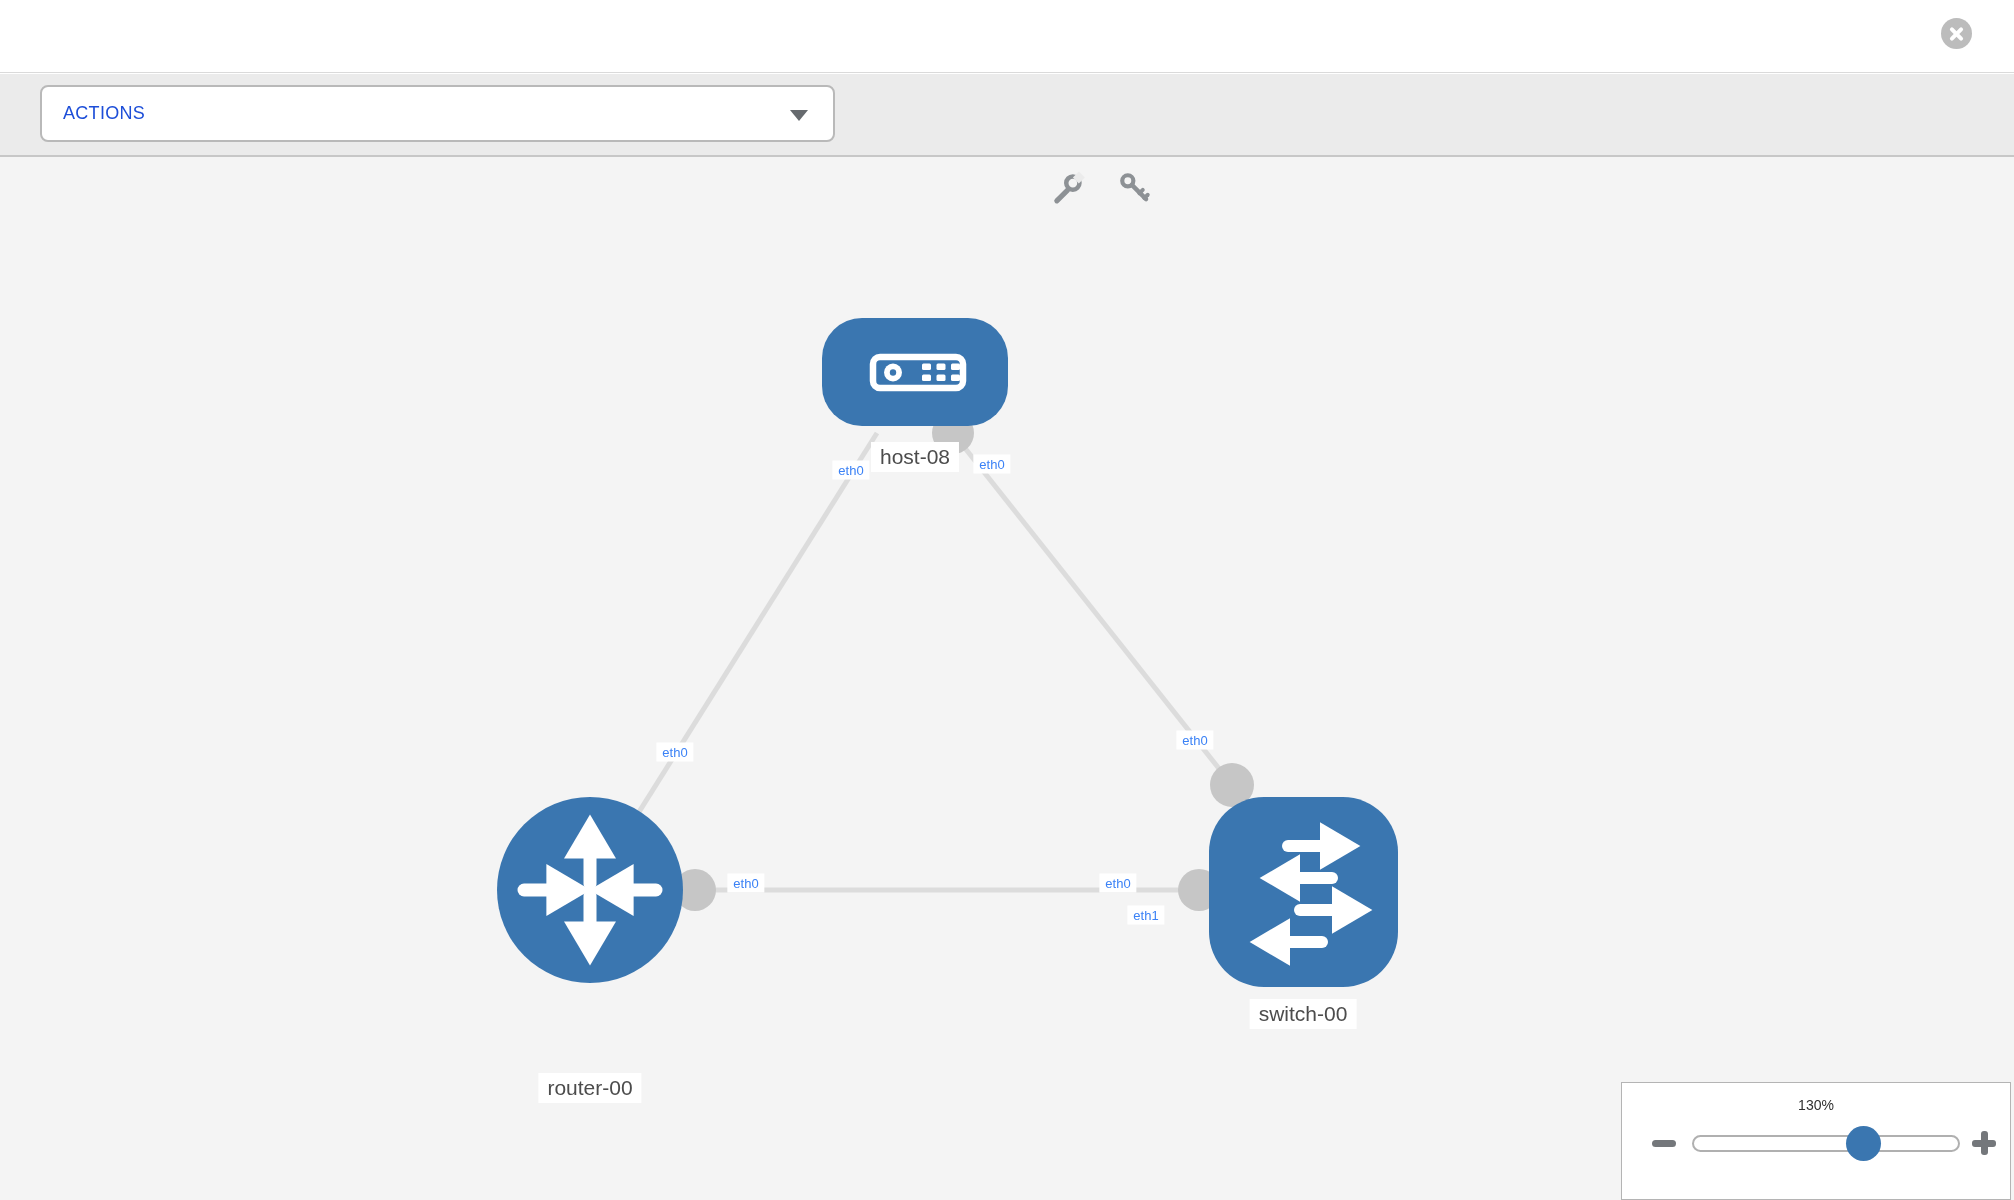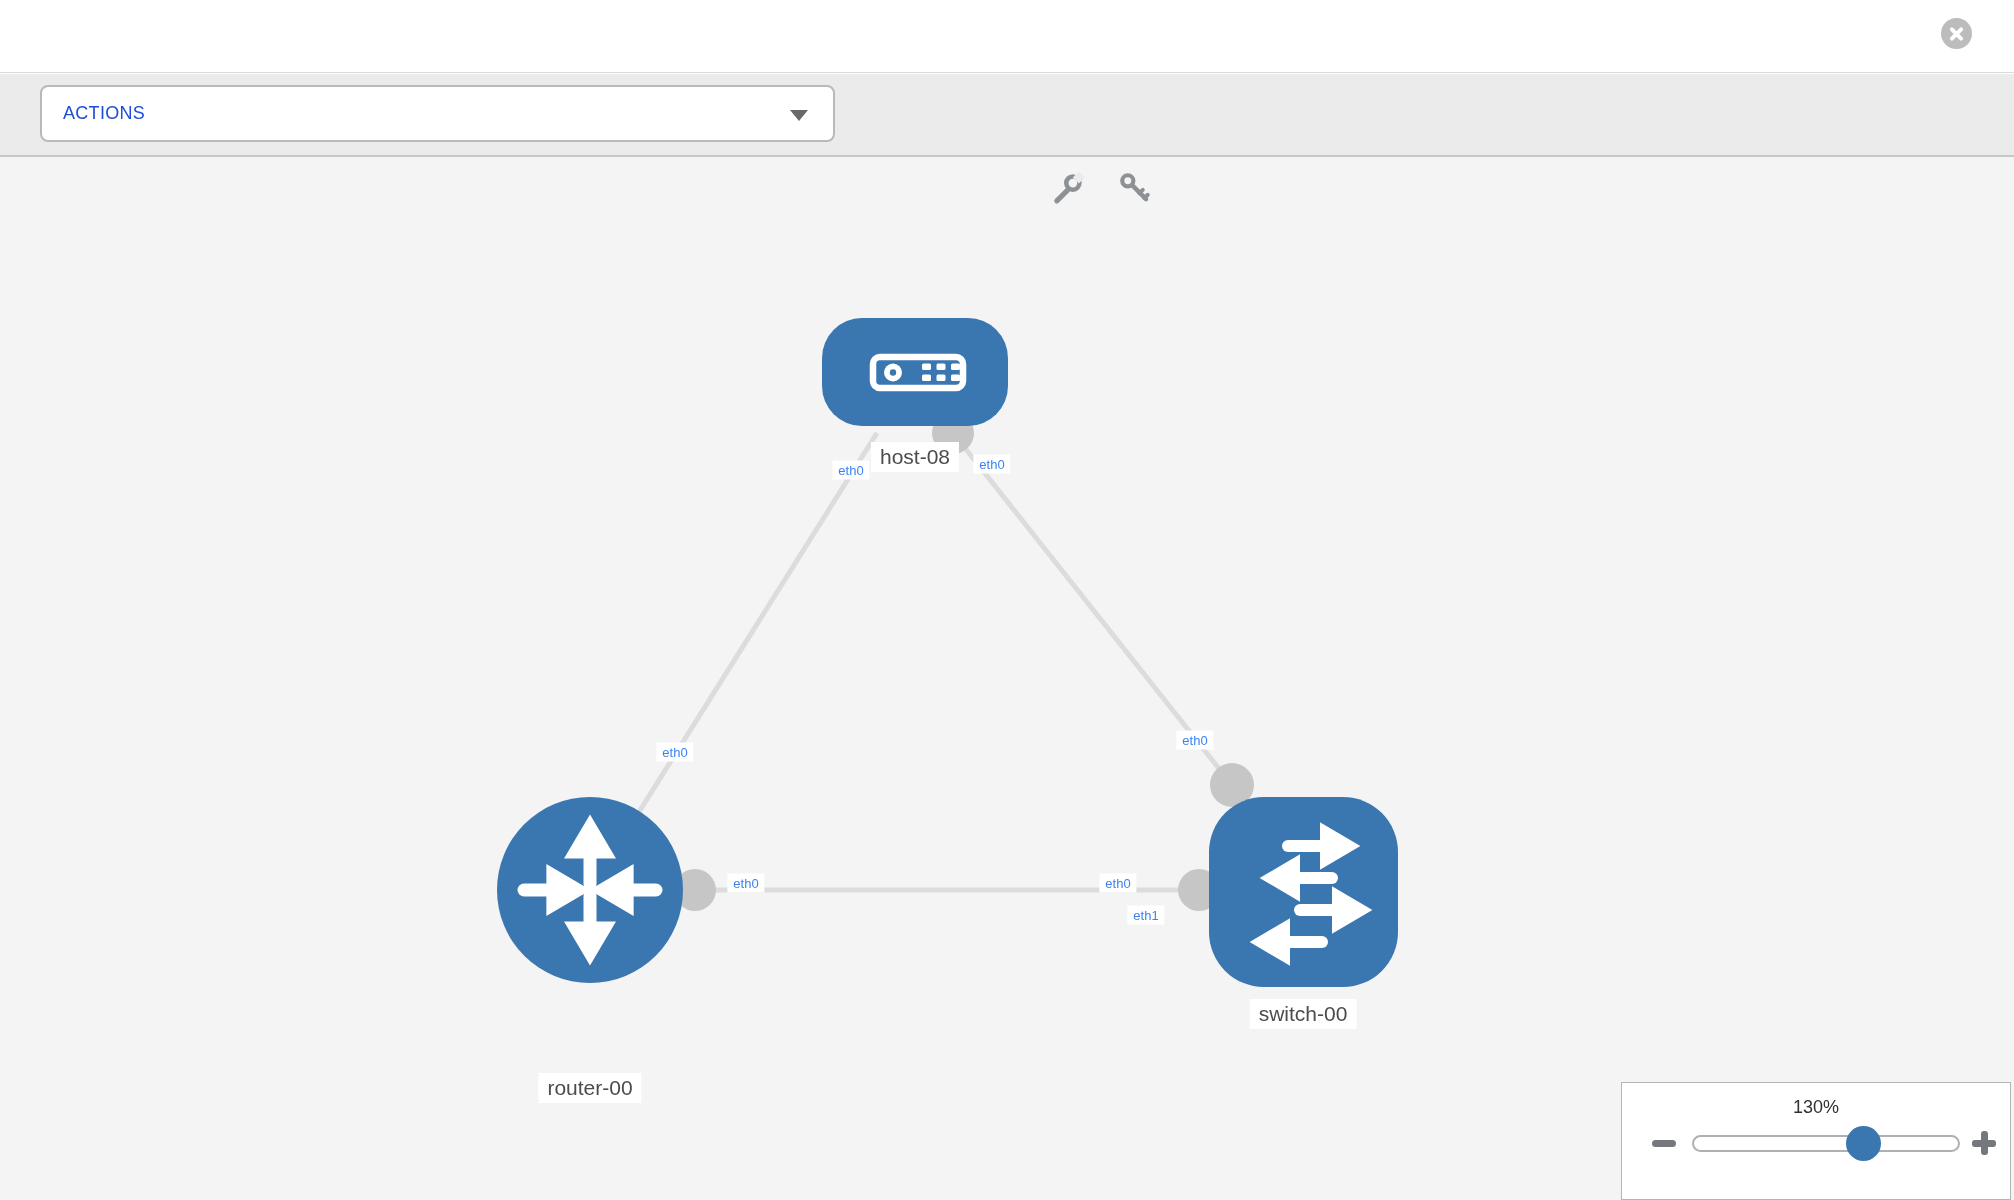--- a/index.html
+++ b/index.html
@@ -34,21 +34,21 @@
   .canvas-bg { position:absolute; left:0; top:157px; width:2014px; height:1043px; background:#f4f4f4; }
   #graph-svg { position:absolute; left:0; top:0; width:2014px; height:1200px; }
 
   
   .chip { position:absolute; transform:translate(-50%,-50%); background:#ffffff; white-space:nowrap; }
   .node-chip { font-size:21px; color:#4c4c4c; padding:3px 9px; }
   .if-chip   { font-size:13px; color:#3b82f6; padding:2px 6px; }
 
   
   .zoom-panel { position:absolute; left:1621px; top:1082px; width:390px; height:118px; background:#ffffff; border:1px solid #b4b4b4; }
-  .zoom-pct { position:absolute; left:0; top:14px; width:100%; text-align:center; font-size:18px; color:#303030; }
+  .zoom-pct { position:absolute; left:0; top:14px; width:100%; text-align:center; font-size:14px; color:#303030; }
   .zoom-minus { position:absolute; left:30px; top:57px; width:24px; height:7px; border-radius:3.5px; background:#74777b; cursor:pointer; }
   .zoom-plus { position:absolute; left:350px; top:48px; width:24px; height:24px; cursor:pointer; }
   .zoom-plus .h { position:absolute; left:0; top:8.5px; width:24px; height:7px; border-radius:3px; background:#74777b; }
   .zoom-plus .v { position:absolute; left:8.5px; top:0; width:7px; height:24px; border-radius:3px; background:#74777b; }
   .zoom-track { position:absolute; left:70px; top:52px; width:268px; height:17px; border:2px solid #b0b0b0; border-radius:9px; background:#ffffff; cursor:pointer; }
   .zoom-knob { position:absolute; left:224px; top:43px; width:35px; height:35px; border-radius:50%; background:#3a76b0; cursor:grab; }
 </style>
 </head>
 <body>
 

